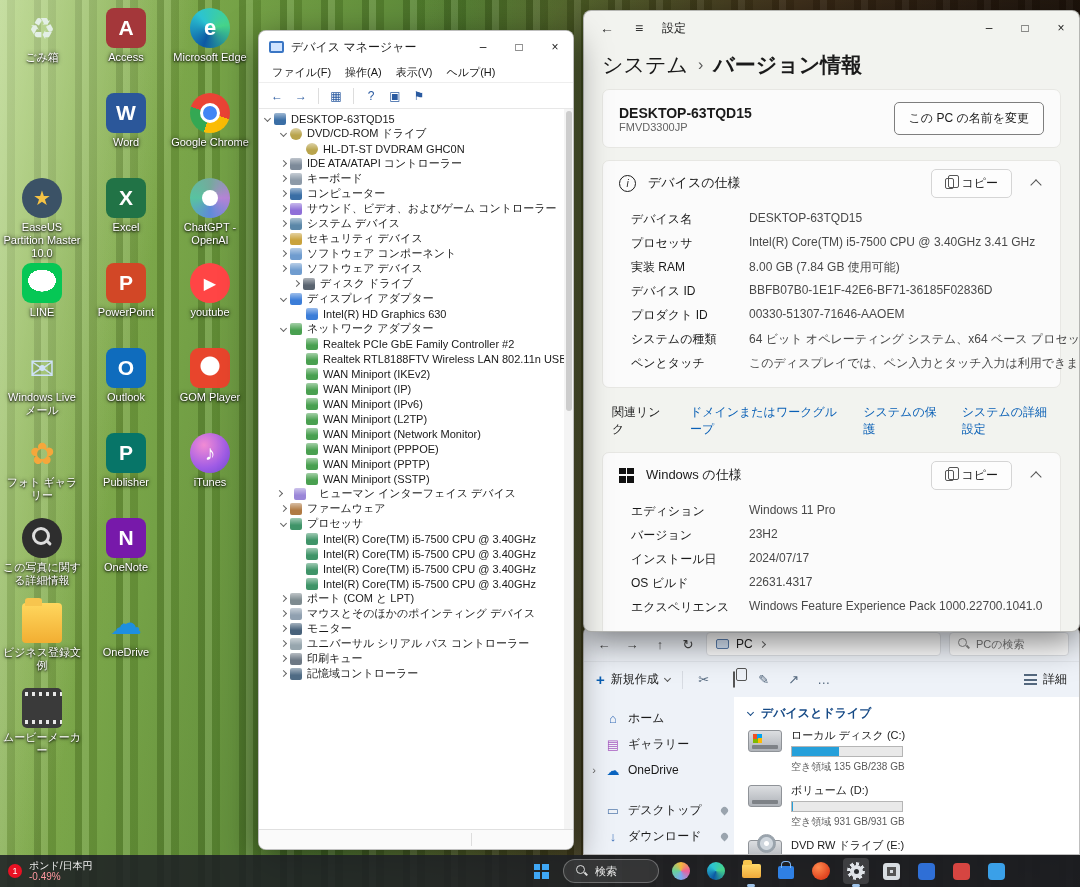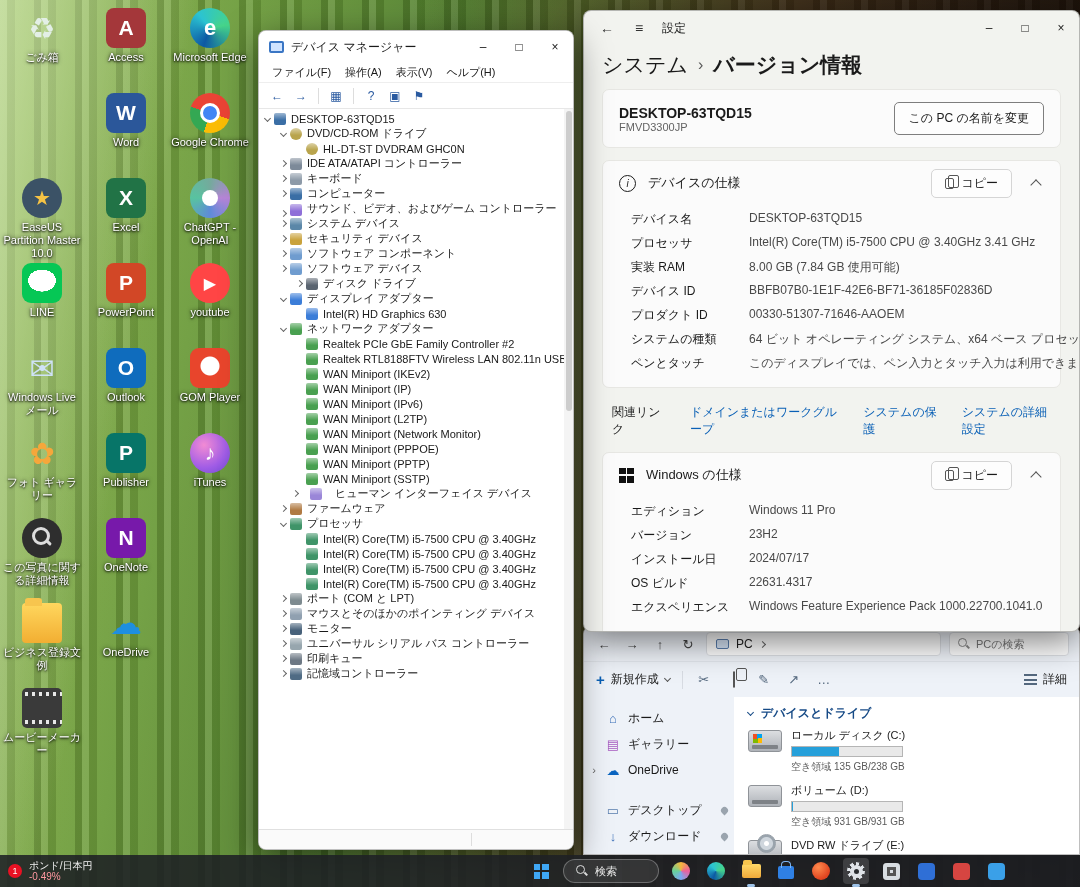--- a/index.html
+++ b/index.html
@@ -337,21 +337,21 @@
         <div class="trow" style="padding-left: 20px;">
           <span class="chev collapsed"></span>
           <span class="ti keyboard"></span>
           <span class="tlabel">キーボード</span>
         </div>
         <div class="trow" style="padding-left: 20px;">
           <span class="chev collapsed"></span>
           <span class="ti computer"></span>
           <span class="tlabel">コンピューター</span>
         </div>
-        <div class="trow" style="padding-left: 20px; align-items: flex-end;">
+        <div class="trow" style="padding-left: 20px;">
           <span class="chev collapsed"></span>
           <span class="ti sound"></span>
           <span class="tlabel">サウンド、ビデオ、およびゲーム コントローラー</span>
         </div>
         <div class="trow" style="padding-left: 20px;">
           <span class="chev collapsed"></span>
           <span class="ti system"></span>
           <span class="tlabel">システム デバイス</span>
         </div>
         <div class="trow" style="padding-left: 20px;">
@@ -362,21 +362,21 @@
         <div class="trow" style="padding-left: 20px;">
           <span class="chev collapsed"></span>
           <span class="ti software"></span>
           <span class="tlabel">ソフトウェア コンポーネント</span>
         </div>
         <div class="trow" style="padding-left: 20px;">
           <span class="chev collapsed"></span>
           <span class="ti software"></span>
           <span class="tlabel">ソフトウェア デバイス</span>
         </div>
-        <div class="trow" style="padding-left: 36px;">
+        <div class="trow" style="padding-left: 4px; margin-left: 29px;">
           <span class="chev collapsed"></span>
           <span class="ti disk"></span>
           <span class="tlabel">ディスク ドライブ</span>
         </div>
         <div class="trow" style="padding-left: 20px;">
           <span class="chev expanded"></span>
           <span class="ti display"></span>
           <span class="tlabel">ディスプレイ アダプター</span>
         </div>
         <div class="trow" style="padding-left: 36px;">
@@ -432,21 +432,21 @@
         <div class="trow" style="padding-left: 36px;">
           <span class="chev leaf"></span>
           <span class="ti network"></span>
           <span class="tlabel">WAN Miniport (PPTP)</span>
         </div>
         <div class="trow" style="padding-left: 36px;">
           <span class="chev leaf"></span>
           <span class="ti network"></span>
           <span class="tlabel">WAN Miniport (SSTP)</span>
         </div>
-        <div class="trow" style="padding-left: 32px; gap: 8px;">
+        <div class="trow" style="padding-left: 16px; gap: 8px;">
           <span class="chev collapsed"></span>
           <span class="ti hid"></span>
           <span class="tlabel">ヒューマン インターフェイス デバイス</span>
         </div>
         <div class="trow" style="padding-left: 20px;">
           <span class="chev collapsed"></span>
           <span class="ti firmware"></span>
           <span class="tlabel">ファームウェア</span>
         </div>
         <div class="trow" style="padding-left: 20px;">

